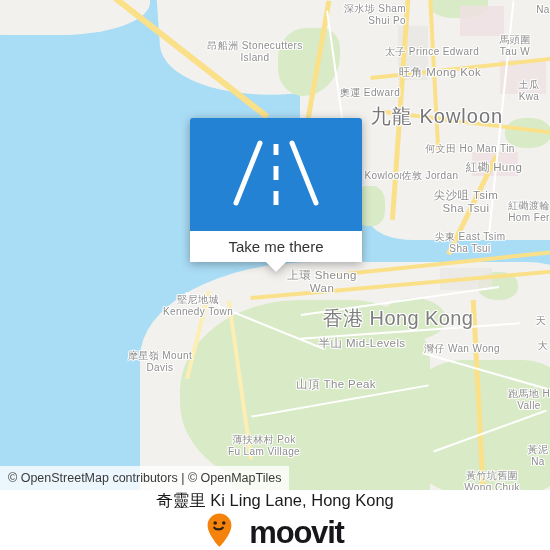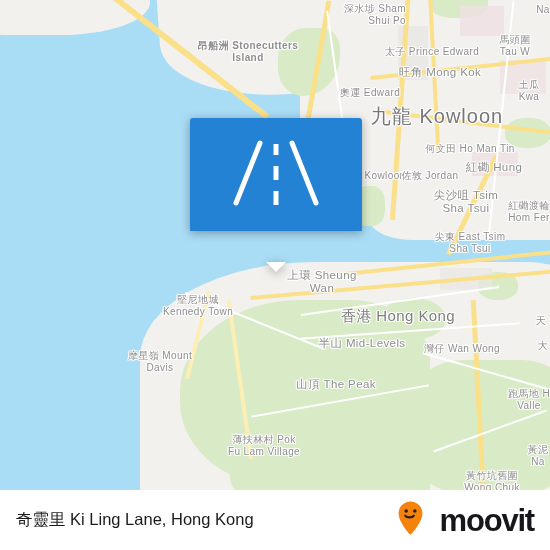--- a/index.html
+++ b/index.html
@@ -36,21 +36,21 @@
     line-height: 1.15;
     text-shadow:
       -1px 0 rgba(255,255,255,.95), 1px 0 rgba(255,255,255,.95),
       0 -1px rgba(255,255,255,.95), 0 1px rgba(255,255,255,.95),
       -1px -1px rgba(255,255,255,.8), 1px 1px rgba(255,255,255,.8),
       1px -1px rgba(255,255,255,.8), -1px 1px rgba(255,255,255,.8);
     pointer-events: none;
   }
   .mlabel.sz-s  { font-size: 10px; }
   .mlabel.sz-m  { font-size: 11.5px; }
-  .mlabel.sz-l  { font-size: 15px; color: #7e7e7e; }
+  .mlabel.sz-l  { font-size: 20px; color: #7e7e7e; }
   .mlabel.sz-xl { font-size: 20px; color: #77777a; letter-spacing: 1px; }
   .mlabel.ctr { text-align: center; transform: translateX(-50%); }
 
   
   .attrib {
     position: absolute;
     left: 0; top: 466px;
     height: 24px;
     padding: 0 8px;
     display: flex; align-items: center;
@@ -92,20 +92,21 @@
   }
 
   
   .footer {
     position: absolute; left: 0; top: 490px;
     width: 550px; height: 60px;
     background: #ffffff;
     display: flex; align-items: center;
     justify-content: space-between;
     padding: 0 16px;
+    flex-direction: column;
   }
   .footer-title {
     font-size: 16.5px;
     color: #1b1b1b;
     white-space: nowrap;
   }
   .logo { display: flex; align-items: center; gap: 16px; }
   .logo-word {
     font-size: 31px;
     font-weight: bold;
@@ -161,21 +162,21 @@
     <div class="roadline" style="left:300px;top:300px;width:200px;height:2px;transform:rotate(-8deg);"></div>
     <div class="roadline" style="left:300px;top:330px;width:220px;height:2px;transform:rotate(-4deg);"></div>
     <div class="roadline" style="left:180px;top:320px;width:150px;height:2px;transform:rotate(22deg);"></div>
     <div class="roadline" style="left:250px;top:400px;width:180px;height:2px;transform:rotate(-10deg);"></div>
     <div class="roadline" style="left:420px;top:370px;width:130px;height:2px;transform:rotate(16deg);"></div>
     <div class="roadline" style="left:340px;top:10px;width:2px;height:200px;transform:rotate(-8deg);"></div>
     <div class="roadline" style="left:500px;top:0px;width:2px;height:240px;transform:rotate(6deg);"></div>
     <div class="roadline" style="left:430px;top:430px;width:120px;height:2px;transform:rotate(-20deg);"></div>
 
     <div id="map-labels">
-        <div class="mlabel ctr sz-s" style="left: 248px; top: 40px; font-weight: bold;">昂船洲 Stonecutters<br><span>Island</span></div>
+        <div class="mlabel ctr sz-s" style="left: 255px; top: 40px;">昂船洲 Stonecutters<br><span>Island</span></div>
         <div class="mlabel ctr sz-s" style="left: 375px; top: 3px; text-align: right;">深水埗 Sham<br><span>Shui Po</span></div>
         <div class="mlabel ctr sz-s" style="left: 432px; top: 46px;">太子 Prince Edward</div>
         <div class="mlabel ctr sz-m" style="left: 440px; top: 66px;">旺角 Mong Kok</div>
         <div class="mlabel ctr sz-s" style="left: 370px; top: 87px;">奧運 Edward</div>
         <div class="mlabel ctr sz-s" style="left: 515px; top: 34px;">馬頭圍<br><span>Tau W</span></div>
         <div class="mlabel ctr sz-s" style="left: 529px; top: 79px;">土瓜<br><span>Kwa</span></div>
         <div class="mlabel ctr sz-xl" style="left: 437px; top: 105px;">九龍 Kowloon</div>
         <div class="mlabel ctr sz-s" style="left: 470px; top: 143px;">何文田 Ho Man Tin</div>
         <div class="mlabel ctr sz-m" style="left: 494px; top: 161px;">紅磡 Hung</div>
         <div class="mlabel ctr sz-s" style="left: 373px; top: 170px;">九龍 Kowloon</div>
@@ -192,32 +193,38 @@
         <div class="mlabel ctr sz-s" style="left: 160px; top: 350px;">摩星嶺 Mount<br><span>Davis</span></div>
         <div class="mlabel ctr sz-s" style="left: 264px; top: 434px;">薄扶林村 Pok<br><span>Fu Lam Village</span></div>
         <div class="mlabel ctr sz-s" style="left: 529px; top: 388px;">跑馬地 H<br><span>Valle</span></div>
         <div class="mlabel ctr sz-s" style="left: 541px; top: 315px;">天</div>
         <div class="mlabel ctr sz-s" style="left: 543px; top: 340px;">大</div>
         <div class="mlabel ctr sz-s" style="left: 538px; top: 444px;">黃泥<br><span>Na</span></div>
         <div class="mlabel ctr sz-s" style="left: 492px; top: 470px;">黃竹坑舊圍<br><span>Wong Chuk</span></div>
         <div class="mlabel ctr sz-s" style="left: 543px; top: 4px;">Na</div>
       </div>
 
+    <div class="attrib">
+      <span>© OpenStreetMap contributors | © OpenMapTiles</span>
+    </div>
 
     <div class="card">
       <div class="card-head">
         <span>
           <svg width="92" height="72" viewBox="0 0 92 72" aria-hidden="true">
             <line x1="30" y1="4" x2="6" y2="64" stroke="#ffffff" stroke-width="5" stroke-linecap="round"></line>
             <line x1="62" y1="4" x2="86" y2="64" stroke="#ffffff" stroke-width="5" stroke-linecap="round"></line>
             <line x1="46" y1="5" x2="46" y2="16" stroke="#ffffff" stroke-width="5" stroke-linecap="butt"></line>
             <line x1="46" y1="27" x2="46" y2="41" stroke="#ffffff" stroke-width="5" stroke-linecap="butt"></line>
             <line x1="46" y1="52" x2="46" y2="66" stroke="#ffffff" stroke-width="5" stroke-linecap="butt"></line>
           </svg>
         </span>
+      </div>
+      <div class="card-foot">
+        <span>Take me there</span>
       </div>
       <div class="card-tail"></div>
     </div>
 
   </div>
 
   <div class="footer">
     <div class="footer-title">奇靈里 Ki Ling Lane, Hong Kong</div>
     <div class="logo">
       <span>

